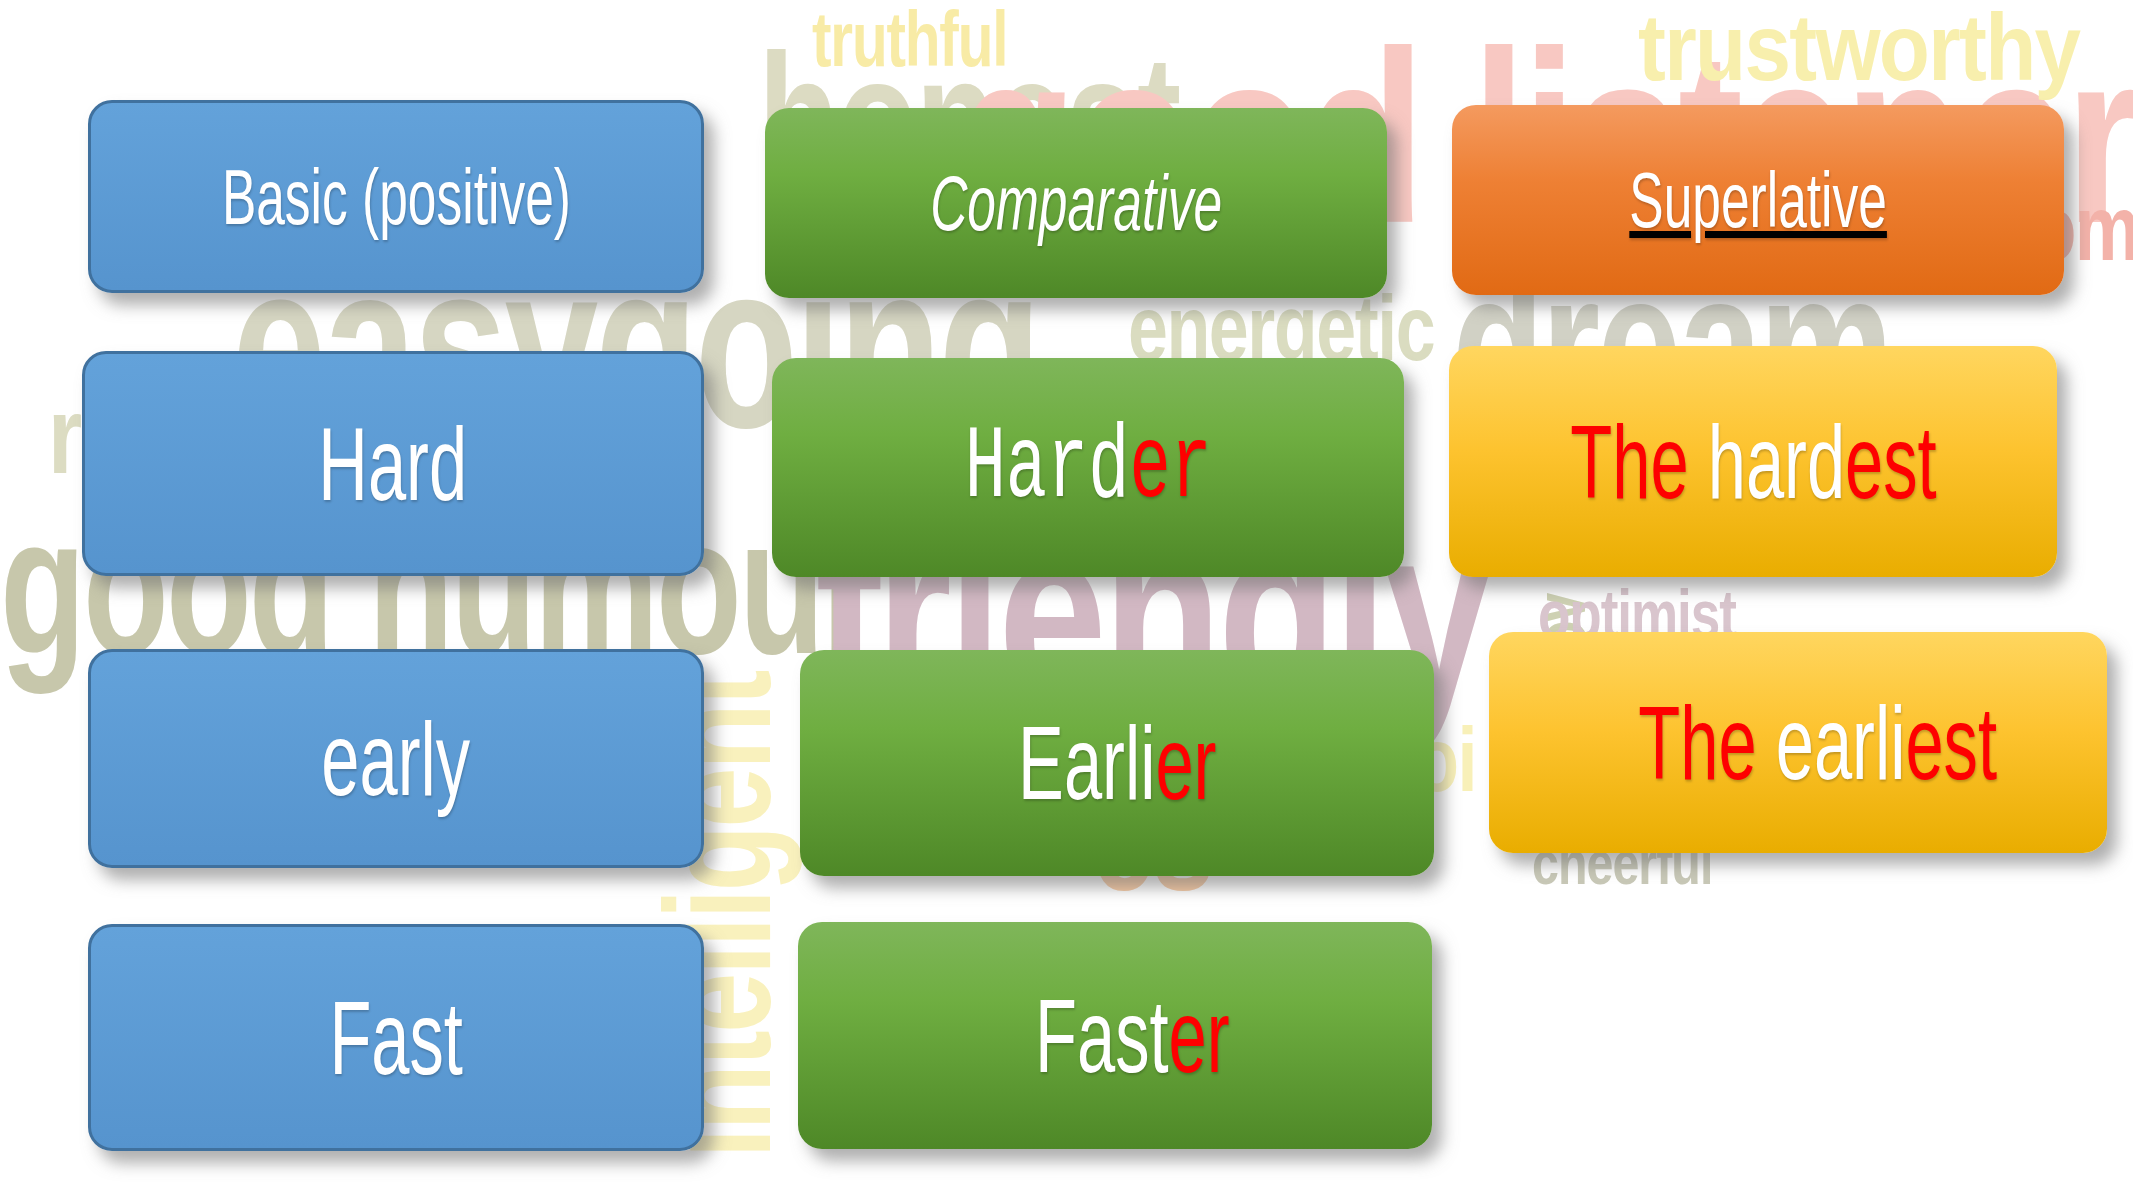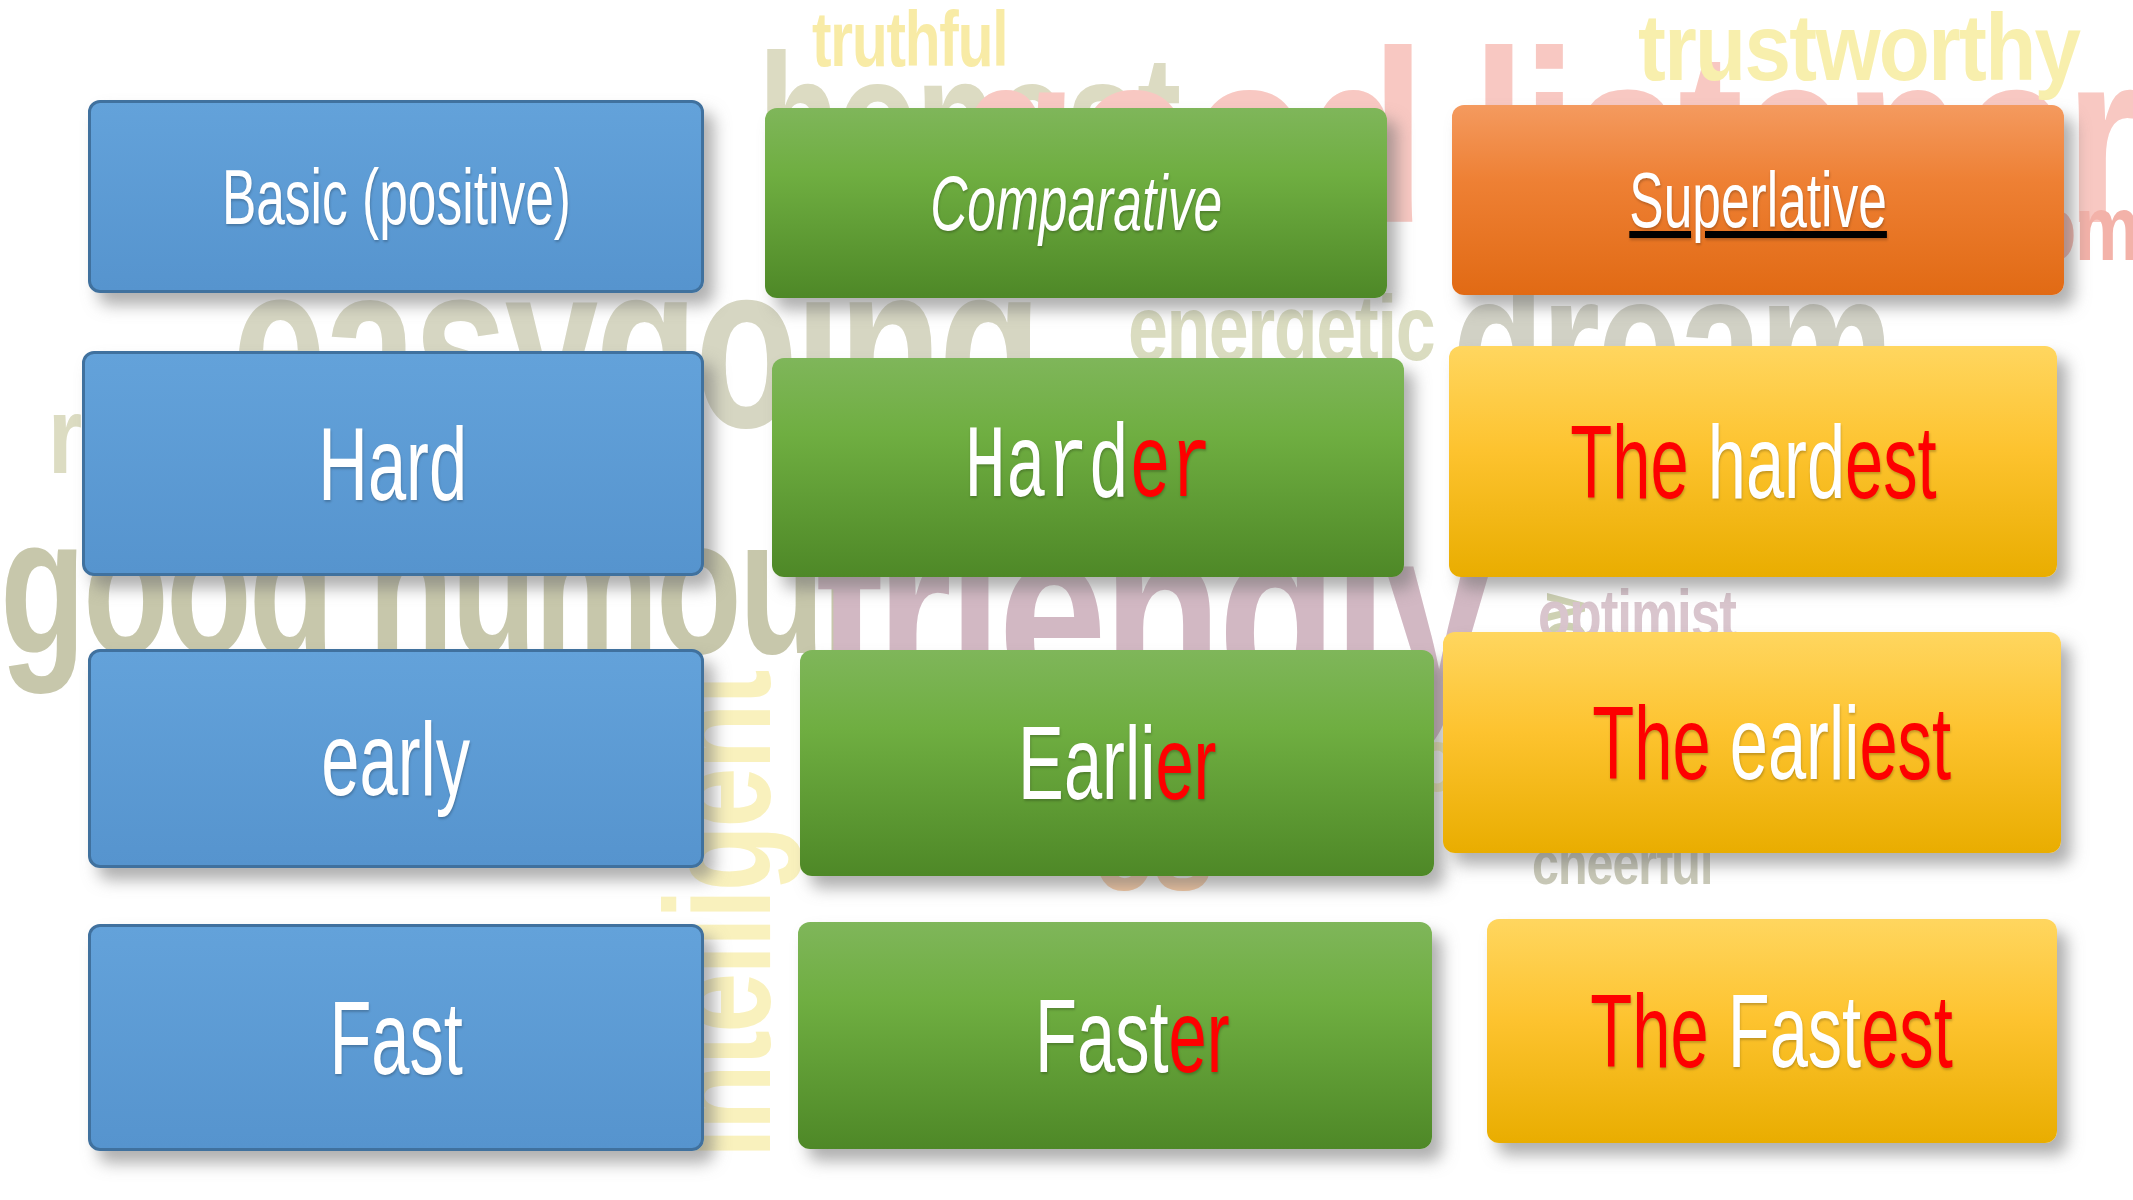--- a/index.html
+++ b/index.html
@@ -13,21 +13,21 @@
     transform-origin:left top;letter-spacing:-0.02em;z-index:1;user-select:none;
   }
   .bgw-v{position:absolute;display:flex;align-items:center;justify-content:center;z-index:1;}
   .bgw-v > span{
     font-weight:bold;line-height:1;white-space:nowrap;letter-spacing:-0.02em;
     transform:rotate(-90deg) scaleX(0.72);user-select:none;
   }
   
   .box{
     position:absolute;display:flex;align-items:center;justify-content:center;
-    z-index:5;border-radius:12px;box-shadow:10px 12px 16px rgba(110,110,110,0.55);
+    z-index:5;border-radius:24px;box-shadow:10px 12px 16px rgba(110,110,110,0.55);
     box-sizing:border-box;
   }
   .box.blue{background:linear-gradient(180deg,#63a2da,#5694ce);border:3px solid #40719e;}
   .box.green{background:linear-gradient(180deg,#7fb65a 0%,#6fae41 35%,#4e8827 100%);}
   .box.orange{background:linear-gradient(180deg,#f49a5f 0%,#ee8034 40%,#e16a14 100%);}
   .box.gold{background:linear-gradient(180deg,#ffd65f 0%,#fdc32f 45%,#e9ad00 100%);}
   .lbl{
     display:inline-block;transform:scaleX(0.66);white-space:nowrap;line-height:1;
     text-shadow:1px 2px 3px rgba(0,0,0,0.22);
   }
@@ -86,27 +86,24 @@
   <div class="box gold cell" style="left:1449px;top:346px;width:608px;height:231px;">
     <span class="lbl"><span class="sr">The </span><span class="sw">hard</span><span class="sr">est</span></span>
   </div>
 
   <div class="box blue cell" style="left:88px;top:649px;width:616px;height:219px;">
     <span class="lbl"><span class="sw">early</span></span>
   </div>
   <div class="box green cell" style="left:800px;top:650px;width:634px;height:226px;">
     <span class="lbl"><span class="sw">Earli</span><span class="sr">er</span></span>
   </div>
-  <div class="box gold cell" style="left:1443px;top:632px;width:618px;height:221px;padding-left:39px;">
+  <div class="box gold cell" style="left:1489px;top:632px;width:618px;height:221px;padding-left:39px;">
     <span class="lbl"><span class="sr">The </span><span class="sw">earli</span><span class="sr">est</span></span>
   </div>
 
   <div class="box blue cell" style="left:88px;top:924px;width:616px;height:227px;">
     <span class="lbl"><span class="sw">Fast</span></span>
   </div>
   <div class="box green cell" style="left:798px;top:922px;width:634px;height:227px;padding-left:34px;">
     <span class="lbl"><span class="sw">Fast</span><span class="sr">er</span></span>
   </div>
-  <div class="box gold cell" style="left:1487px;top:919px;width:570px;height:224px;">
-    <span class="lbl"><span class="sr">The </span><span class="sw">Fast</span><span class="sr">est</span></span>
-  </div>
 
 </div>
 
 </body></html>

